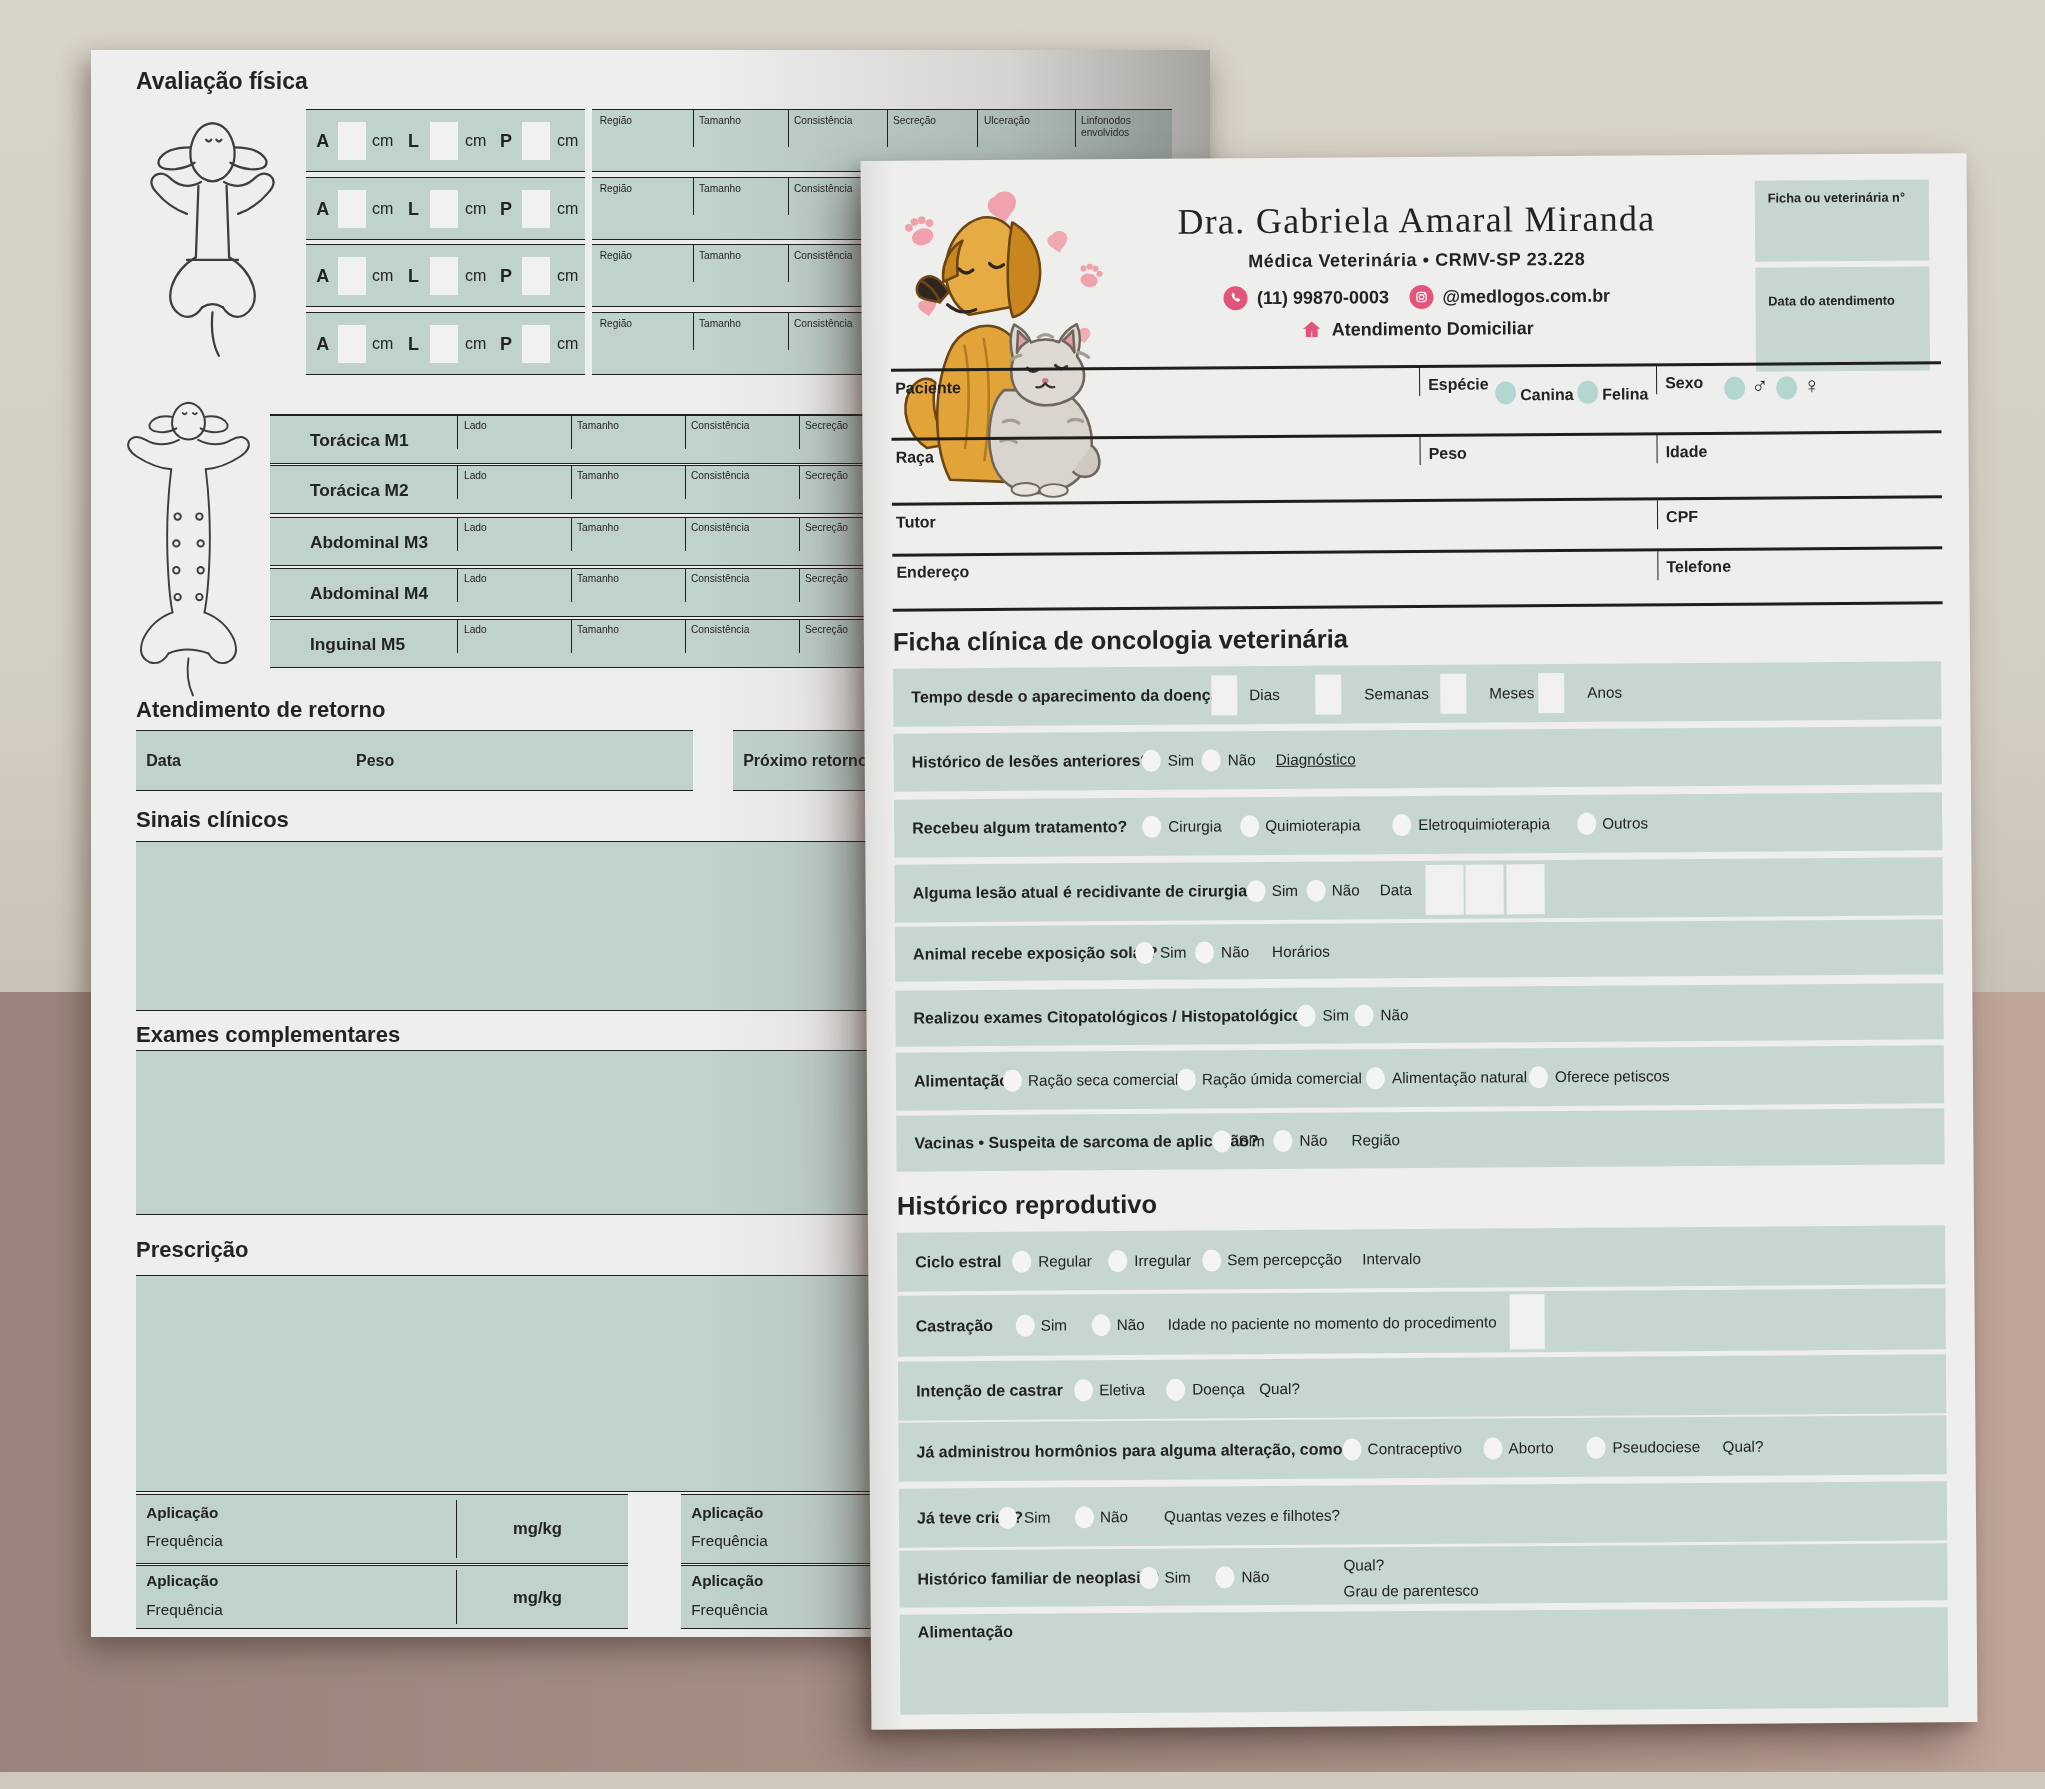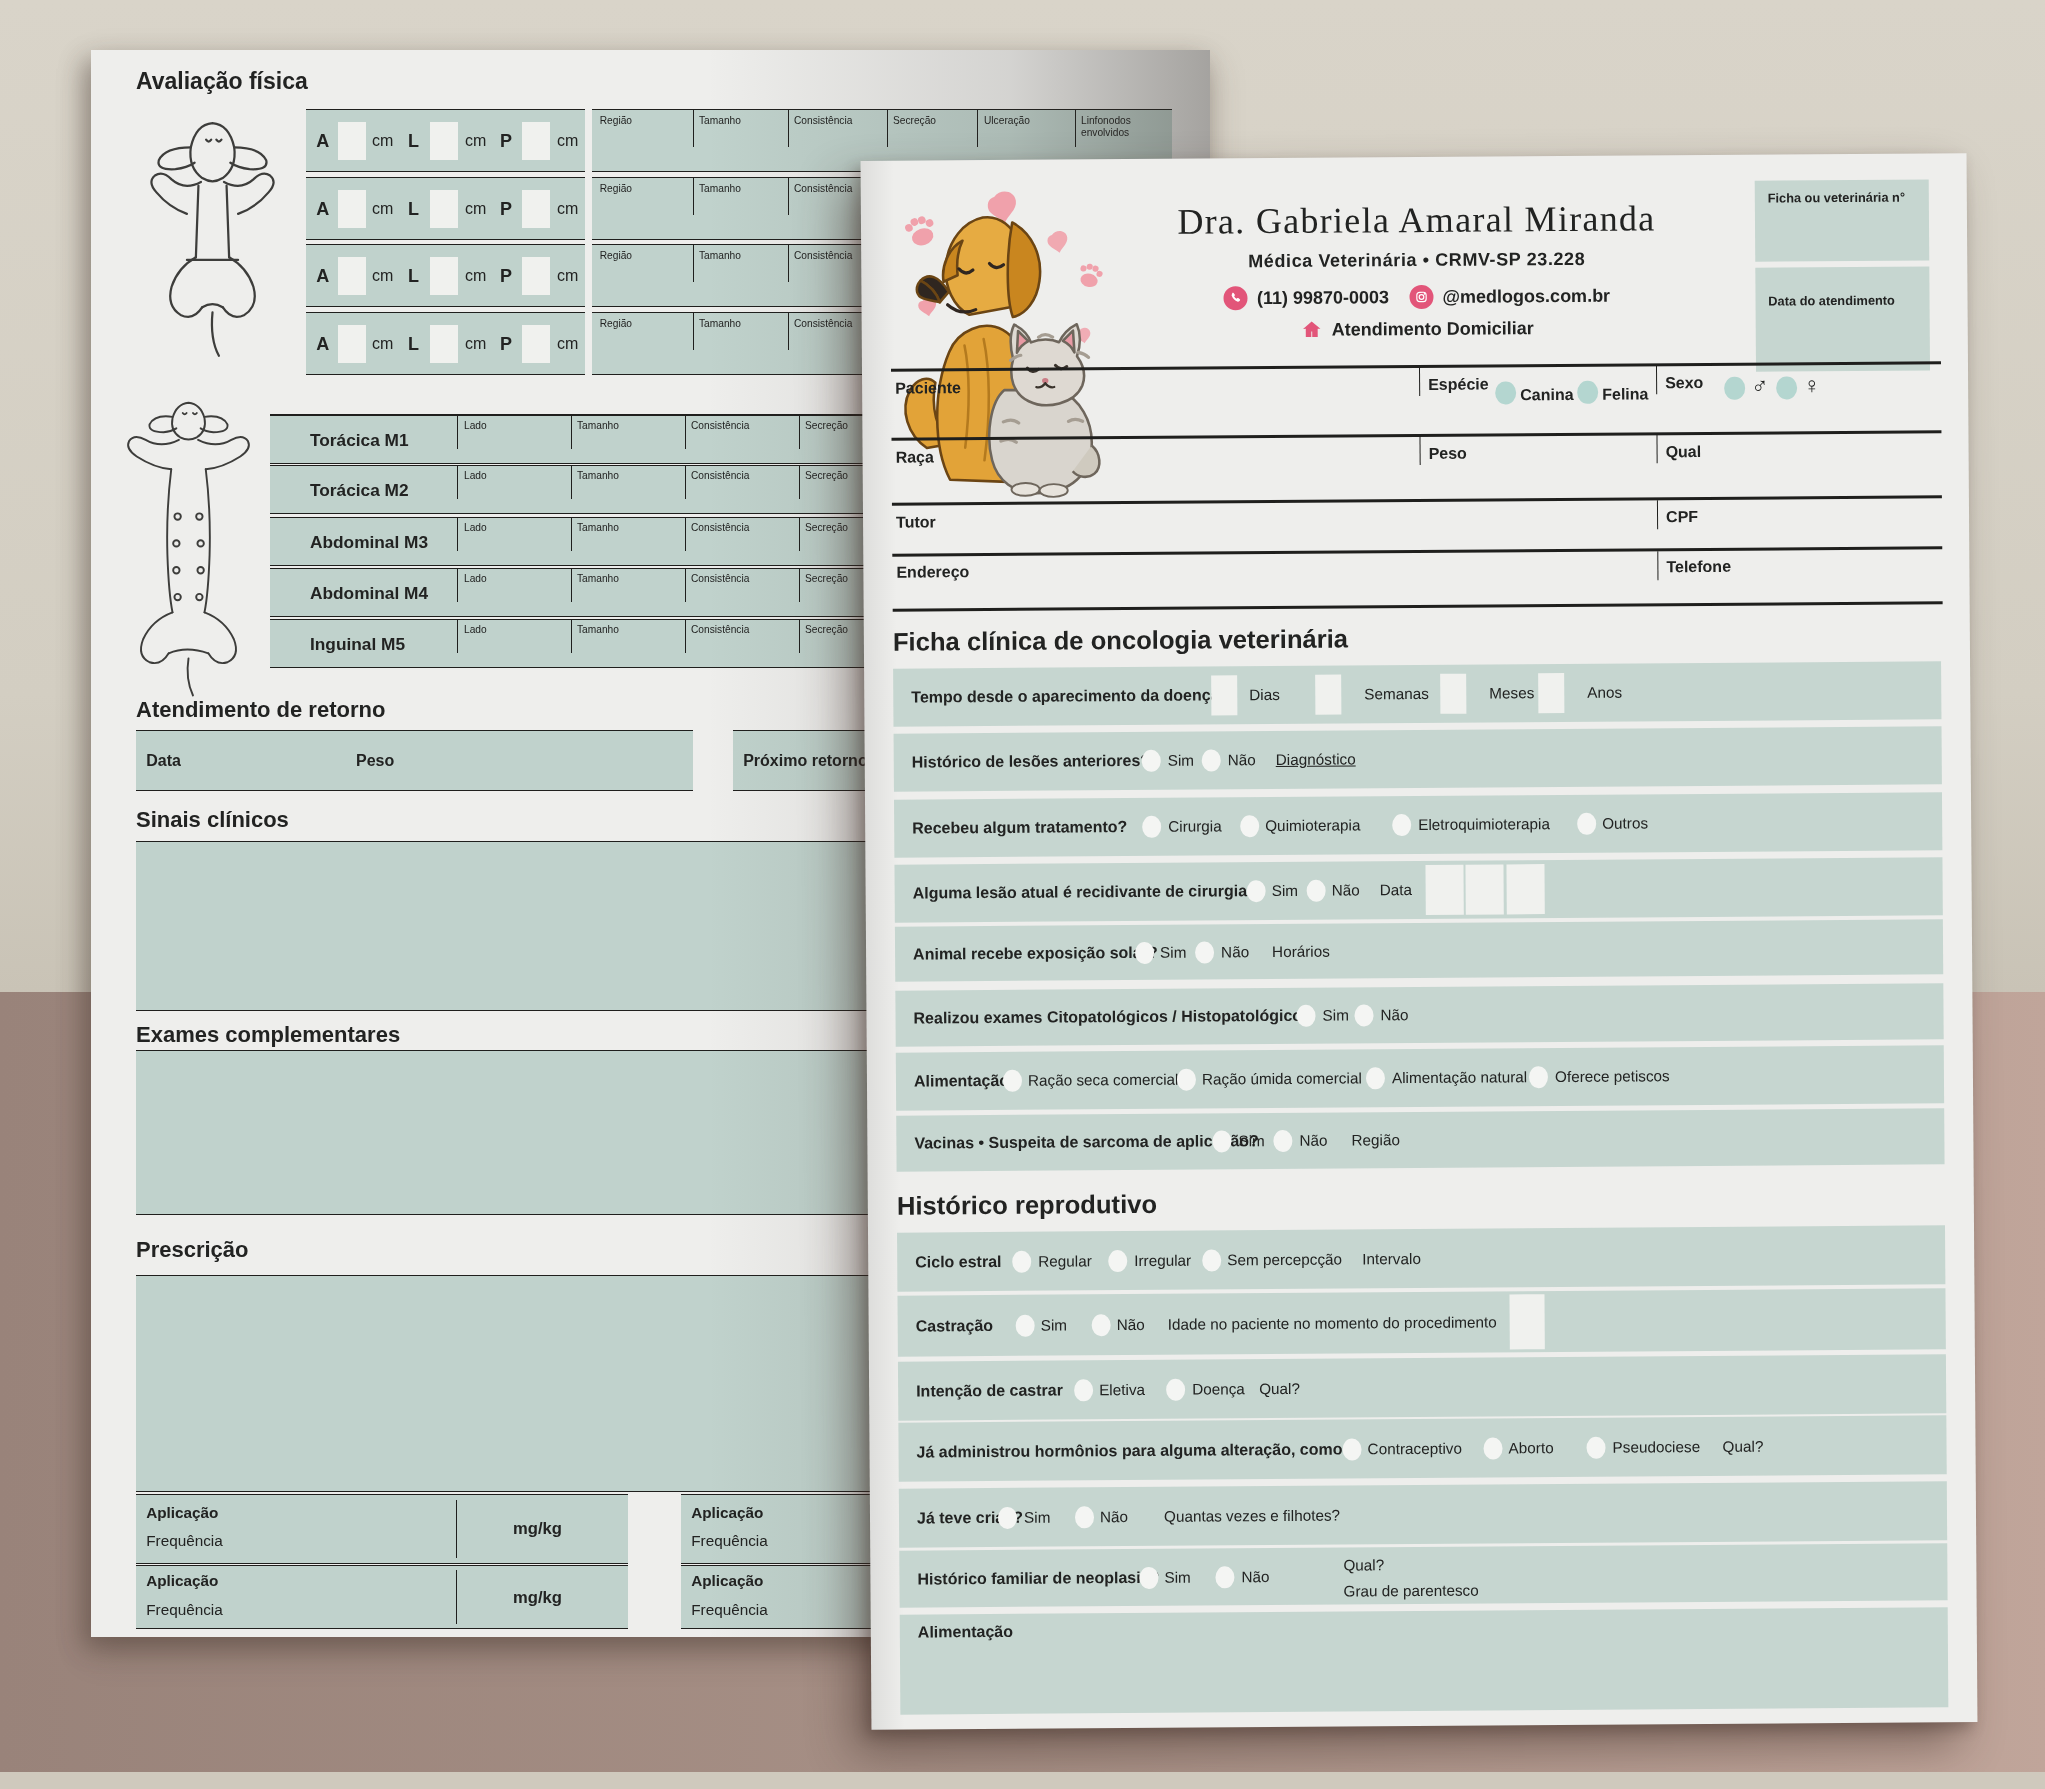--- a/index.html
+++ b/index.html
@@ -400,21 +400,21 @@
     <span class="chip" style="left:715px;top:225px;"></span>
     <span class="a b25" style="left:740px;top:230px;">Felina</span>
     <span class="a b25" style="left:803px;top:219px;">Sexo</span>
     <span class="chip" style="left:862px;top:222px;"></span>
     <span class="a sex" style="left:889px;top:220px;">♂</span>
     <span class="chip" style="left:914px;top:222px;"></span>
     <span class="a sex" style="left:941px;top:220px;">♀</span>
 
     <span class="a b25" style="left:33px;top:288px;">Raça</span>
     <span class="a b25" style="left:566px;top:288px;">Peso</span>
-    <span class="a b25" style="left:803px;top:288px;">Qual</span>
+    <span class="a b25" style="left:803px;top:288px;">Idade</span>
 
     <span class="a b25" style="left:33px;top:353px;">Tutor</span>
     <span class="a b25" style="left:803px;top:353px;">CPF</span>
 
     <span class="a b25" style="left:33px;top:403px;">Endereço</span>
     <span class="a b25" style="left:803px;top:403px;">Telefone</span>
 
     <div class="a t40" style="left:29px;top:467px;">Ficha clínica de oncologia veterinária</div>
 
     <div class="frow" style="top:508px;height:58px;">

